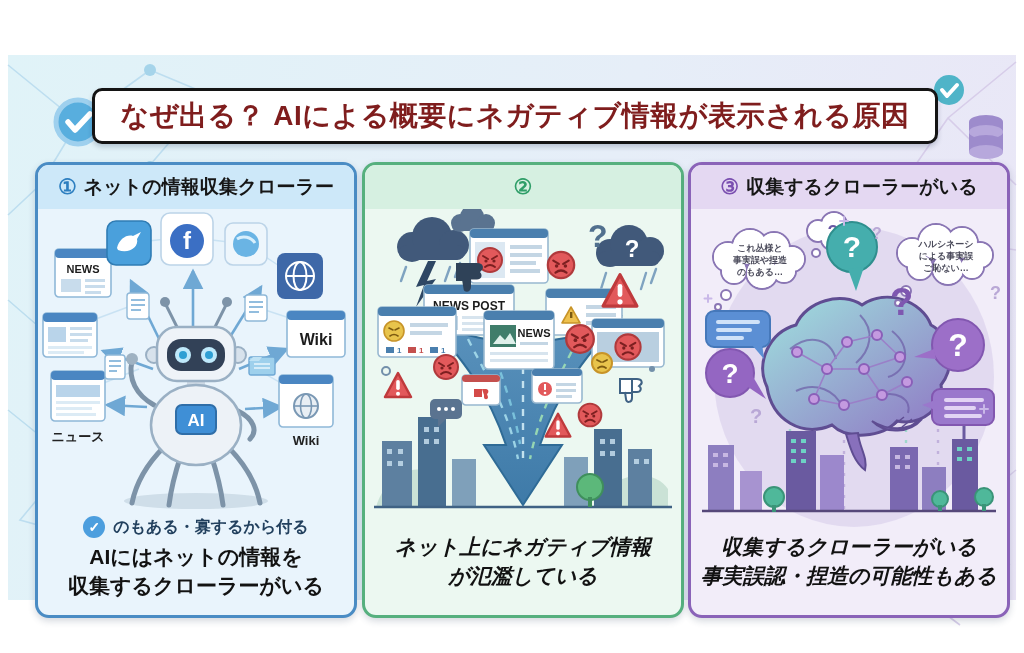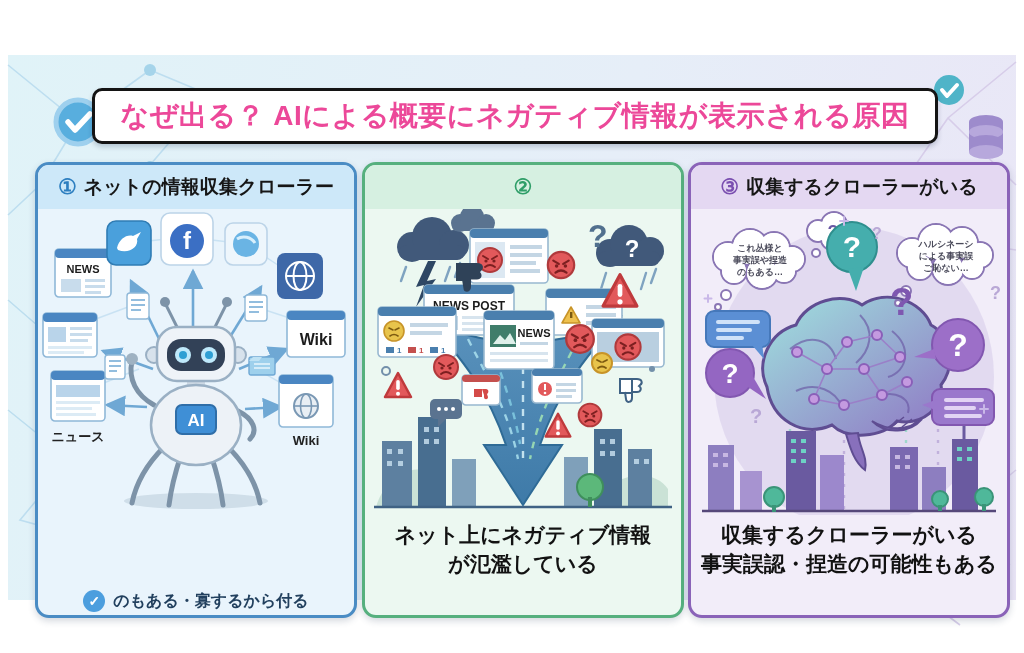--- a/index.html
+++ b/index.html
@@ -4,40 +4,40 @@
 <style>
   html,body{margin:0;padding:0;}
   body{width:1024px;height:653px;position:relative;background:#ffffff;
        font-family:"Liberation Sans",sans-serif;overflow:hidden;}
   .stage-bg{position:absolute;left:8px;top:55px;width:1008px;height:545px;
     background:linear-gradient(105deg,#e0f3f8 0%,#e6eef8 55%,#eae5f6 100%);}
   .decor{position:absolute;left:0;top:0;}
   .title-box{position:absolute;left:92px;top:88px;width:840px;height:50px;background:#ffffff;
     border:3px solid #141414;border-radius:10px;display:flex;align-items:center;justify-content:center;
     box-shadow:0 3px 5px rgba(30,50,80,.22);z-index:3;}
-  .title-box h1{margin:0;font-size:28px;font-weight:bold;color:#ec4899;letter-spacing:.5px;white-space:nowrap;}
+  .title-box h1{margin:0;font-size:28px;font-weight:bold;color:#7f1d1d;letter-spacing:.5px;white-space:nowrap;}
   .panel{position:absolute;top:162px;width:316px;height:450px;border-radius:14px;display:flex;
     flex-direction:column;overflow:hidden;box-shadow:0 3px 7px rgba(40,60,90,.20);z-index:2;}
   .panel-1{left:35px;border:3px solid #4a8cc4;background:#e9f4fc;}
   .panel-2{left:362px;border:3px solid #56b07e;background:#ecf8f1;}
   .panel-3{left:688px;border:3px solid #8a63b8;background:#f2edf9;}
   .panel-header{height:44px;flex:0 0 44px;display:flex;align-items:center;justify-content:center;gap:7px;
     font-size:19px;font-weight:bold;color:#161616;white-space:nowrap;}
   .panel-1 .panel-header{background:#cde8f9;}
   .panel-2 .panel-header{background:#d6f0e1;}
   .panel-3 .panel-header{background:#e4d8f2;}
   .num{font-size:21px;font-weight:bold;}
   .panel-1 .num{color:#2e7fc0}.panel-2 .num{color:#2f9e68}.panel-3 .num{color:#7a4fb0}
   .illu{flex:1;display:flex;align-items:flex-start;justify-content:center;overflow:hidden;}
   .check-row{display:flex;align-items:center;justify-content:center;gap:8px;font-size:16px;
     font-weight:bold;color:#22405e;margin:0 0 3px;}
   .check-badge{width:22px;height:22px;border-radius:50%;background:#4c9ede;color:#fff;display:flex;
     align-items:center;justify-content:center;font-size:14px;flex:0 0 22px;}
   .caption{text-align:center;font-size:21px;font-weight:bold;color:#121212;line-height:1.38;padding:2px 4px 14px;}
-  .panel-2 .caption,.panel-3 .caption{padding:6px 4px 36px;}
+  .panel-2 .caption,.panel-3 .caption{padding:6px 4px 24px;font-style:italic;}
   svg text{font-family:"Liberation Sans",sans-serif;}
 </style>
 </head>
 <body>
 
 <div class="stage-bg"></div>
 
 <svg class="decor" width="1024" height="653" viewBox="0 0 1024 653">
   <g stroke="#b9dcee" stroke-width="1.6" fill="none" opacity="0.9">
     <path d="M8,65 L78,122 L150,70 M78,122 L40,185 L8,215 M40,185 L150,165 L210,95 L150,70 M150,165 L182,232 L120,260 L40,185 M182,232 L250,200"></path>
@@ -233,20 +233,24 @@
         <circle cx="-13" cy="146" r="8" fill="#bfe9fb"></circle>
           <circle cx="-13" cy="146" r="4" fill="#2e9fd4"></circle>
         <circle cx="13" cy="146" r="8" fill="#bfe9fb"></circle>
           <circle cx="13" cy="146" r="4" fill="#2e9fd4"></circle>
       </g>
     </svg>
   </div>
   <div class="check-row">
     <span class="check-badge">✓</span>
     <span>のもある・寡するから付る</span>
+  </div>
+  <div class="caption">
+    <span>AIにはネットの情報を</span><br>
+    <span>収集するクローラーがいる</span>
   </div>
 </div>
 
 <div class="panel panel-2">
   <div class="panel-header">
     <span class="num">②</span>
   </div>
   <div class="illu">
     <svg width="310" height="322" viewBox="0 0 310 322">
       <defs>

